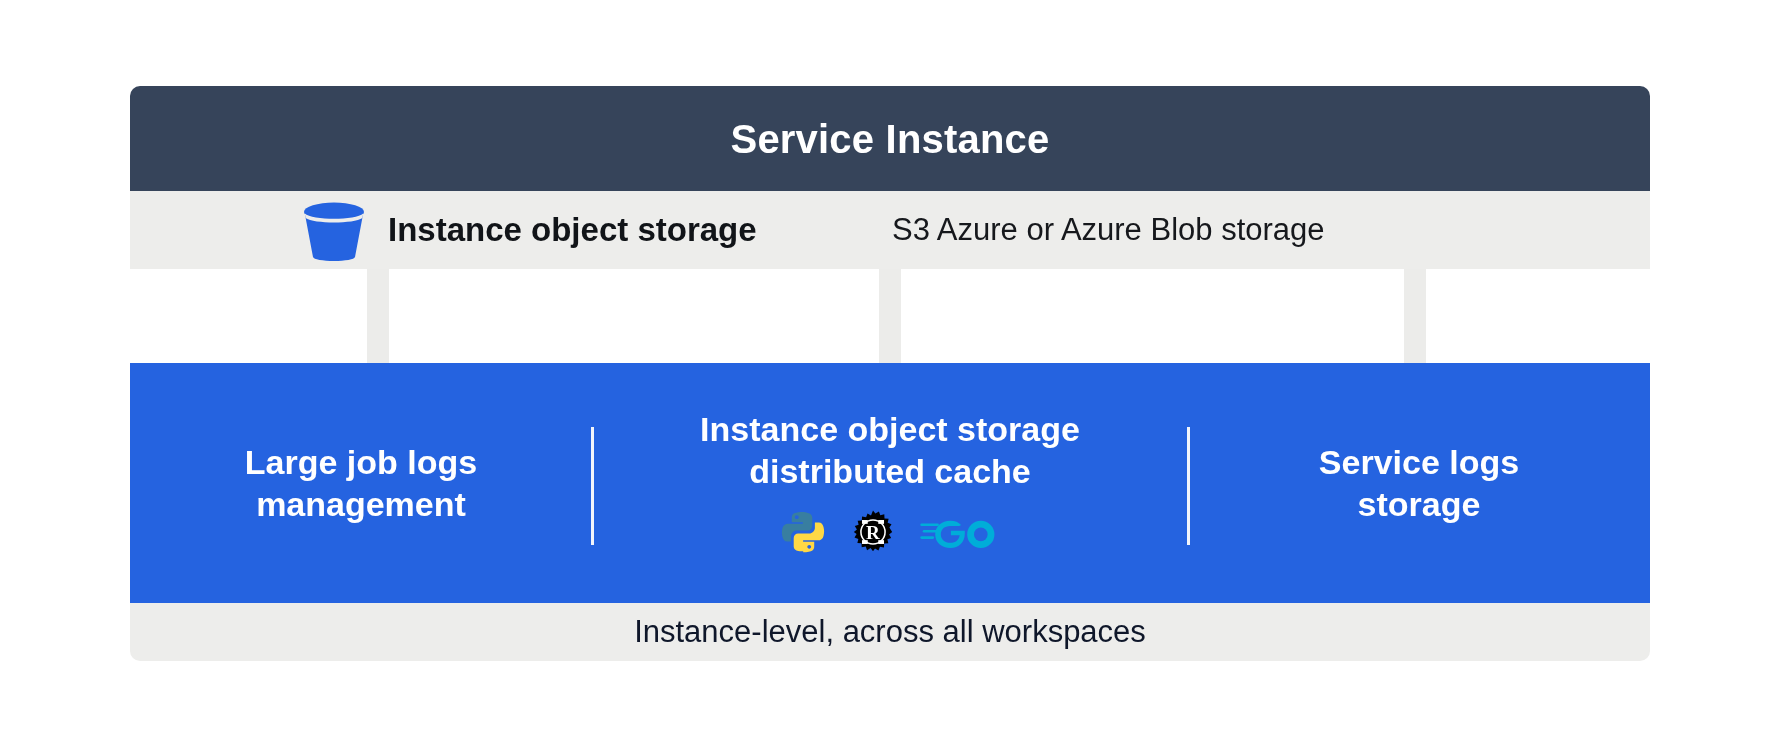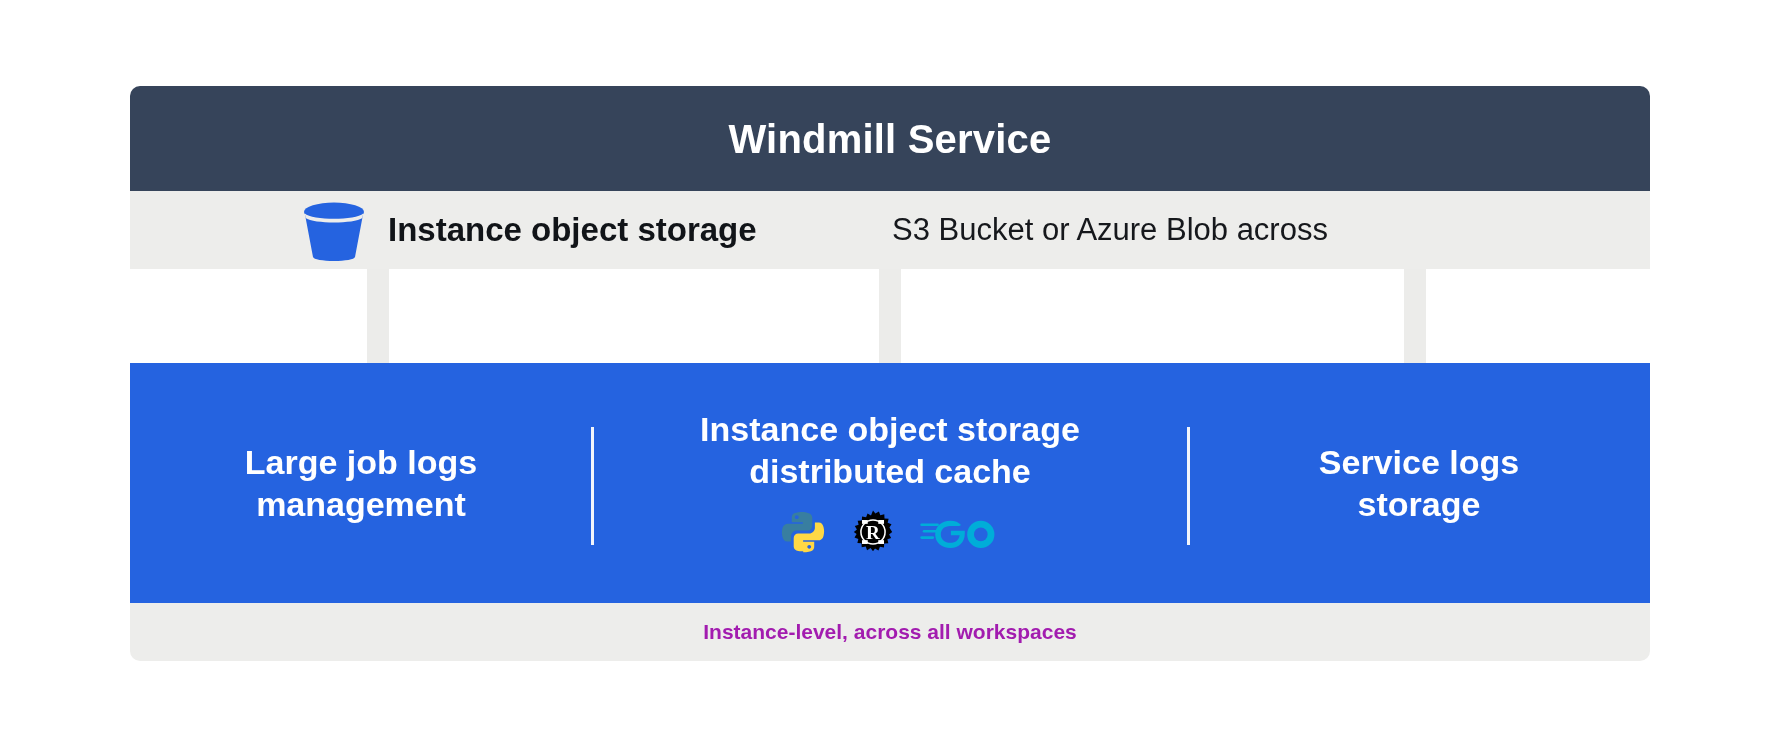--- a/index.html
+++ b/index.html
@@ -187,46 +187,46 @@
     top: 517px;
     width: 1520px;
     height: 58px;
     background: #ededeb;
     border-radius: 0 0 10px 10px;
     display: flex;
     align-items: center;
     justify-content: center;
   }
   .footer-text {
-    color: #a21caf;
-    font-size: 21px;
-    font-weight: bold;
+    color: #0f172a;
+    font-size: 31px;
+    font-weight: normal;
     white-space: nowrap;
   }
 </style>
 </head>
 <body>
 
 <div id="canvas">
   <div class="diagram">
 
     <div class="header-bar">
-      <div class="header-title">Windmill Service</div>
+      <div class="header-title">Service Instance</div>
     </div>
 
     <div class="storage-row">
       <span class="bucket-icon">
         <svg width="64" height="60" viewBox="0 0 64 60" xmlns="http://www.w3.org/2000/svg">
           <ellipse cx="32" cy="11" rx="30" ry="9.5" fill="#2563e0"></ellipse>
           <path d="M2.8 12.5 C10 19.5 54 19.5 61.2 12.5 L53 56 C52.6 58.4 43 60 32 60 C21 60 11.4 58.4 11 56 Z" fill="#2563e0"></path>
           <path d="M2.8 12.5 C10 19.5 54 19.5 61.2 12.5 L60.4 17 C52 23 12 23 3.6 17 Z" fill="#ededeb"></path>
         </svg>
       </span>
       <div class="storage-label">Instance object storage</div>
-      <div class="storage-sub">S3 Bucket or Azure Blob across</div>
+      <div class="storage-sub">S3 Azure or Azure Blob storage</div>
     </div>
 
     <div class="connector-area">
       <div class="arrow a1">
         <div class="shaft"></div>
         <div class="head"></div>
       </div>
       <div class="arrow a2">
         <div class="shaft"></div>
         <div class="head"></div>

